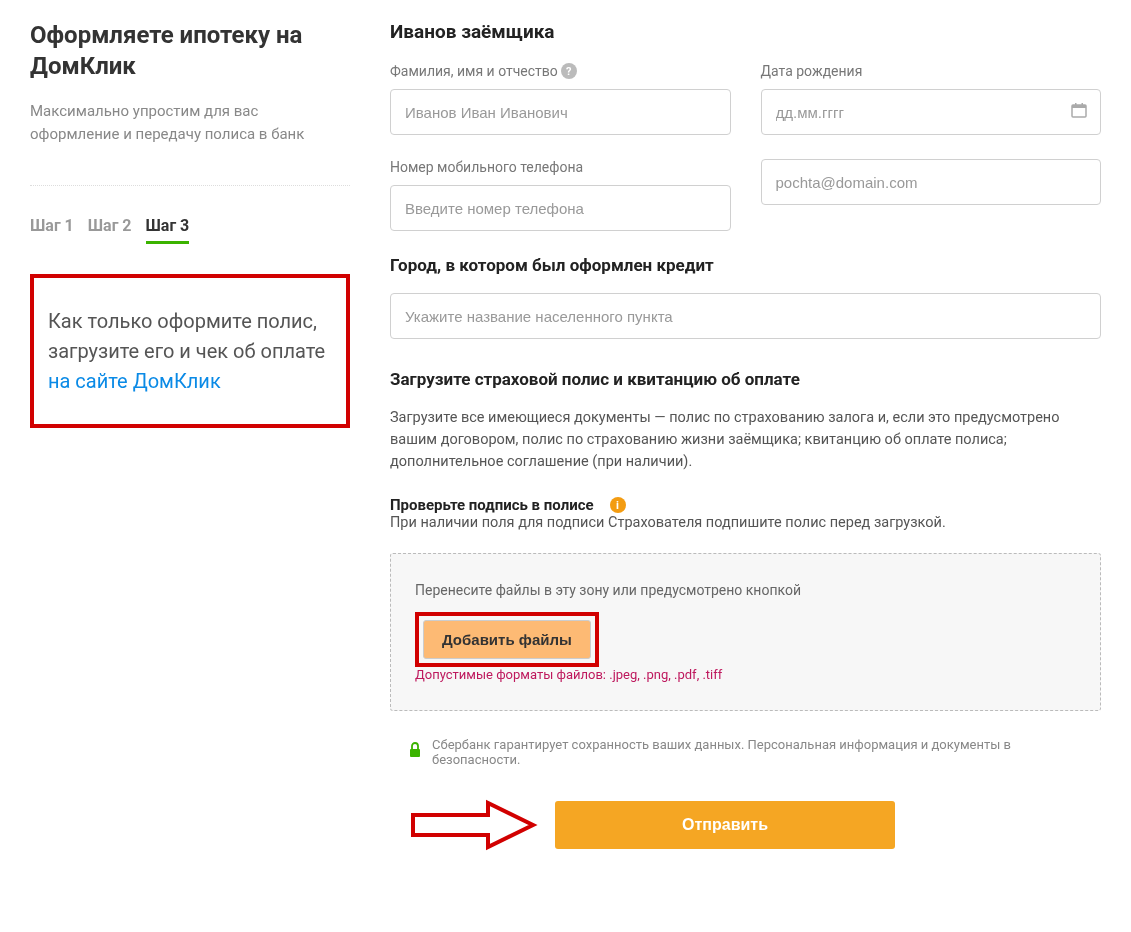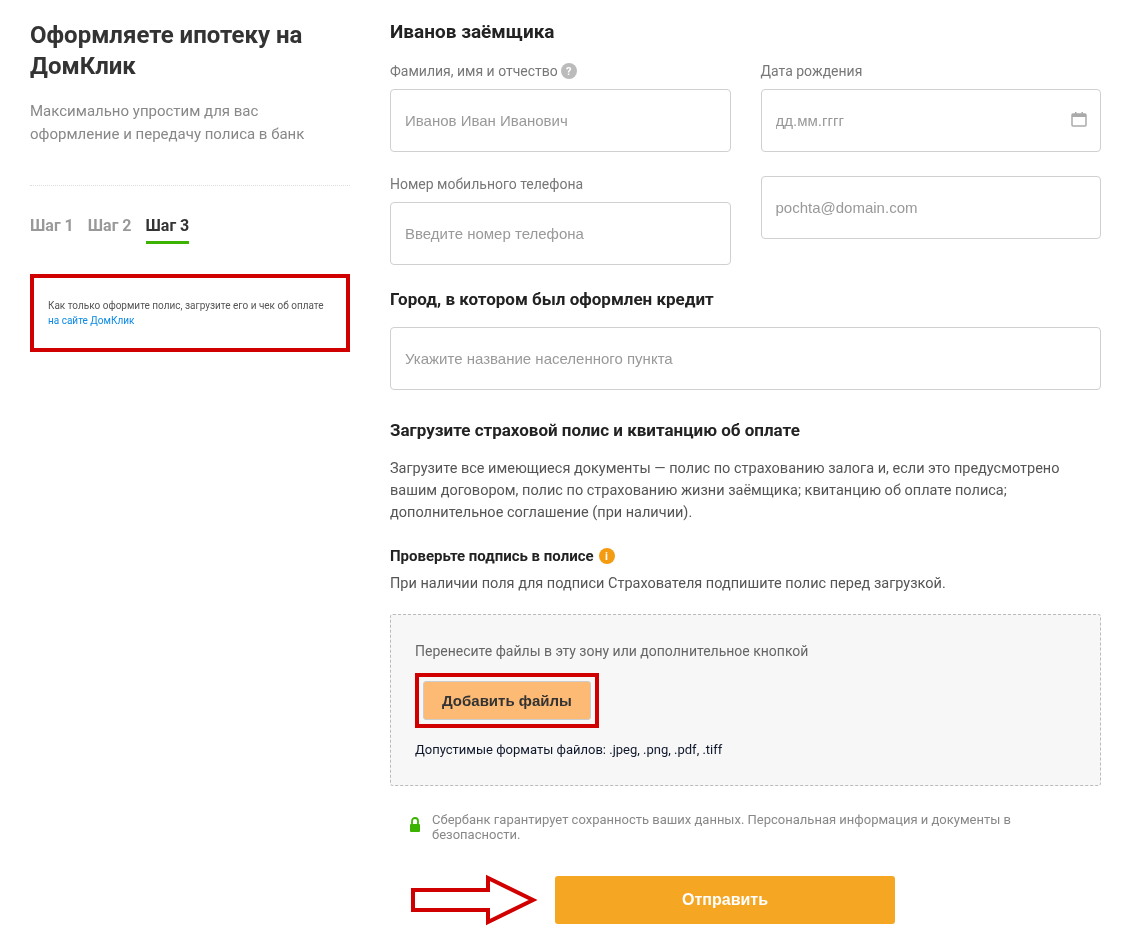--- a/index.html
+++ b/index.html
@@ -47,22 +47,22 @@
       color: #999;
       cursor: pointer;
       padding-bottom: 6px;
     }
     .step.active {
       color: #333;
       border-bottom: 3px solid #3bb300;
     }
     .notice-box {
       border: 4px solid #d10000;
-      padding: 20px 14px;
-      font-size: 10px;
+      padding: 28px 14px;
+      font-size: 20px;
       line-height: 1.5;
       color: #555;
     }
     .notice-box a { color: #0a8ae6; text-decoration: none; }
     h2 {
       font-size: 19px;
       font-weight: 700;
       color: #222;
       margin-bottom: 20px;
     }
@@ -82,43 +82,43 @@
       align-items: center;
       gap: 3px;
     }
     .help-icon {
       width: 16px; height: 16px; border-radius: 50%;
       background: #bbb; color: #fff;
       font-size: 11px; font-weight: 700;
       display: inline-flex; align-items: center; justify-content: center;
     }
     input[type="text"] {
-      height: 63px;
+      height: 46px;
       border: 1px solid #d0d0d0;
       border-radius: 4px;
       padding: 0 14px;
       font-size: 15px;
       color: #333;
       width: 100%;
     }
     input[type="text"]::placeholder { color: #999; }
     .input-with-icon { position: relative; }
     .input-icon {
       position: absolute; right: 14px; top: 50%;
       transform: translateY(-50%); color: #aaa;
     }
     .section-upload { margin-top: 30px; }
     .upload-desc {
       font-size: 14.5px; color: #555; line-height: 1.5;
       margin-bottom: 24px;
     }
     .check-sign {
-      display: flex; align-items: center; gap: 5px;
+      display: flex; align-items: center; gap: 16px;
       font-weight: 700; font-size: 15px; color: #222;
-      margin-bottom: 10px;
+      margin-bottom: 0;
     }
     .info-icon {
       width: 16px; height: 16px; border-radius: 50%;
       background: #f39c12; color: #fff;
       font-size: 11px; font-weight: 700;
       display: inline-flex; align-items: center; justify-content: center;
     }
     .sign-desc { font-size: 14.5px; color: #555; margin-bottom: 22px; }
     .dropzone {
       border: 1px dashed #bbb;
@@ -135,21 +135,21 @@
     .add-files-btn {
       background: #fdba74;
       border: 1px solid #ccc;
       border-radius: 3px;
       padding: 10px 18px;
       font-size: 15px;
       font-weight: 600;
       color: #333;
       cursor: pointer;
     }
-    .formats { font-size: 13px; color: #0f172a; margin-top: 14px; }
+    .formats { font-size: 13px; color: #be185d; }
     .security-note {
       display: flex; align-items: center; gap: 10px;
       margin-top: 26px; font-size: 13px; color: #888;
       padding-left: 18px;
     }
     .lock-icon { color: #3bb300; font-size: 15px; }
     .submit-row {
       display: flex; align-items: center; gap: 17px;
       margin-top: 30px; padding-left: 18px;
     }
@@ -230,21 +230,21 @@
     <h3>Загрузите страховой полис и квитанцию об оплате</h3>
     <p class="upload-desc">Загрузите все имеющиеся документы — полис по страхованию залога и, если это предусмотрено вашим договором, полис по страхованию жизни заёмщика; квитанцию об оплате полиса; дополнительное соглашение (при наличии).</p>
 
     <div class="check-sign">
       <span>Проверьте подпись в полисе</span>
       <span class="info-icon">i</span>
     </div>
     <p class="sign-desc">При наличии поля для подписи Страхователя подпишите полис перед загрузкой.</p>
 
     <div class="dropzone">
-      <div class="dropzone-text">Перенесите файлы в эту зону или дополнительное кнопкой</div>
+      <div class="dropzone-text">Перенесите файлы в эту зону или предусмотрено кнопкой</div>
       <div class="add-files-wrap">
         <button class="add-files-btn">Добавить файлы</button>
       </div>
       <div class="formats">Допустимые форматы файлов: .jpeg, .png, .pdf, .tiff</div>
     </div>
 
     <div class="security-note">
       <span class="lock-icon">
         <svg width="14" height="16" viewBox="0 0 14 16" fill="currentColor">
             <rect x="2" y="7" width="10" height="8" rx="1"></rect>

